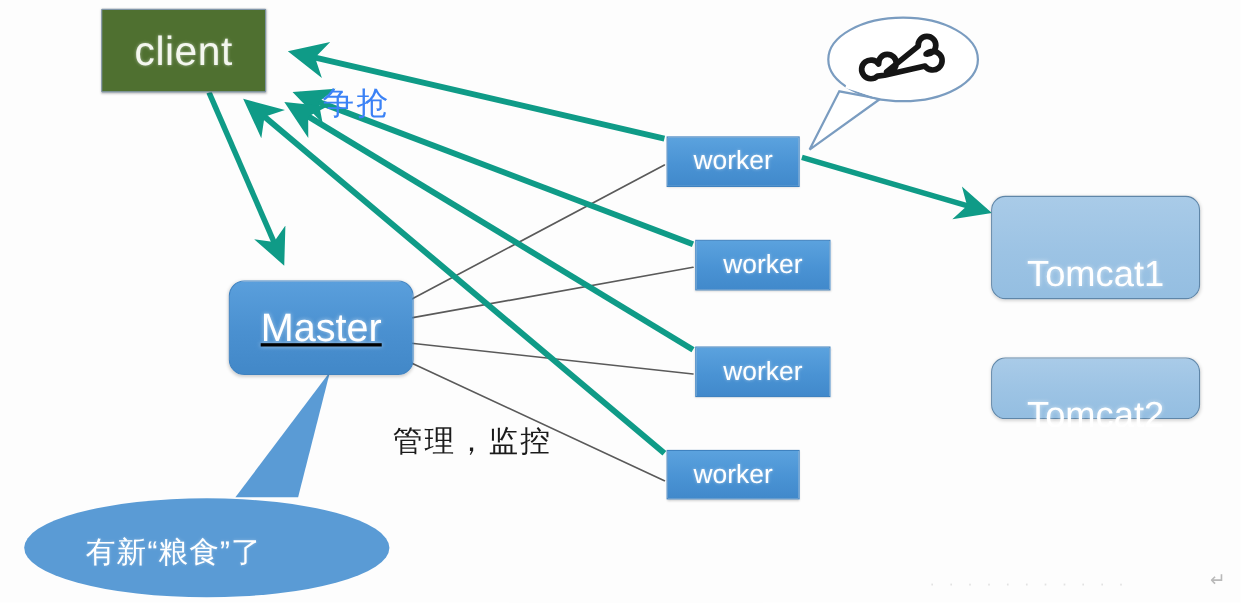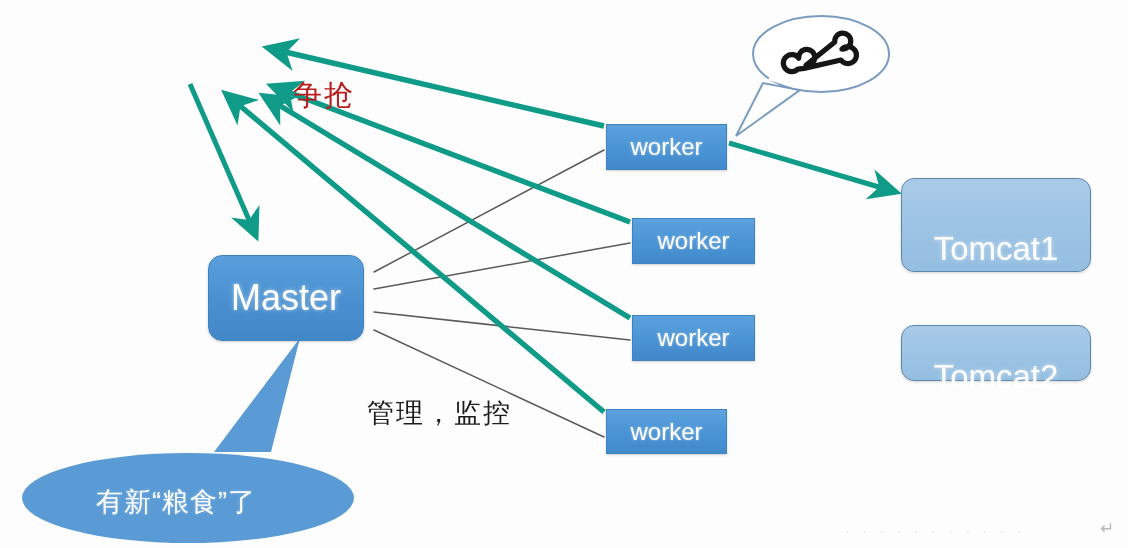--- a/index.html
+++ b/index.html
@@ -84,21 +84,21 @@
   }
   
   .label{
     position:absolute;
     z-index:4;
     white-space:nowrap;
     user-select:none;
     line-height:1;
   }
   .label-compete{
-    color:#b91c1c;
+    color:#3b82f6;
     font-size:29px;
     letter-spacing:2px;
     font-weight:500;
   }
   .label-manage{
     color:#1b1b1b;
     font-size:27px;
     letter-spacing:2px;
   }
   
@@ -168,22 +168,25 @@
                  L-21,5 Z" fill="#ffffff" stroke="#151515" stroke-width="5.2" stroke-linejoin="round"></path>
       </g>
     </g>
 
     <g>
       <path d="M300,338 L214,452 L271,452 Z" fill="#5a9bd5"></path>
       <ellipse cx="188" cy="498" rx="166" ry="45" fill="#5a9bd5"></ellipse>
     </g>
   </svg>
 
-
-  <div class="node master-box" style="left:208px;top:255px;width:156px;height:86px;">
+  <div class="node client-box" style="left:92px;top:8px;width:150px;height:76px;">
+    <span>client</span>
+  </div>
+
+  <div class="node master-box" style="left:208px;top:255px;width:168px;height:86px;text-decoration:underline;">
     <span>Master</span>
   </div>
 
   <div class="node worker-box" style="left:606px;top:124px;width:121px;height:46px;">
     <span>worker</span>
   </div>
 
   <div class="node worker-box" style="left:632px;top:218px;width:123px;height:46px;">
     <span>worker</span>
   </div>
@@ -199,20 +202,20 @@
   <div class="node tomcat-box" style="left:901px;top:178px;width:190px;height:94px;">
     <span>Tomcat1</span>
   </div>
 
   <div class="node tomcat-box" style="left:901px;top:325px;width:190px;height:56px;">
     <span>Tomcat2</span>
   </div>
 
   <div class="label label-compete" style="left:293px;top:81px;">争抢</div>
 
-  <div class="label label-manage" style="left:357px;top:400px;margin-left:10px;">管理，监控</div>
-
-  <div class="callout-text" style="left:96px;top:484px;">有新“粮食”了</div>
+  <div class="label label-manage" style="left:357px;top:388px;">管理，监控</div>
+
+  <div class="callout-text" style="left:78px;top:484px;">有新“粮食”了</div>
 
   <div class="ghost" style="left:845px;top:522px;">· · · · · · · · · · ·</div>
   <div class="ghost-mark" style="left:1100px;top:518px;">↵</div>
 
 </div>
 
 </body></html>

